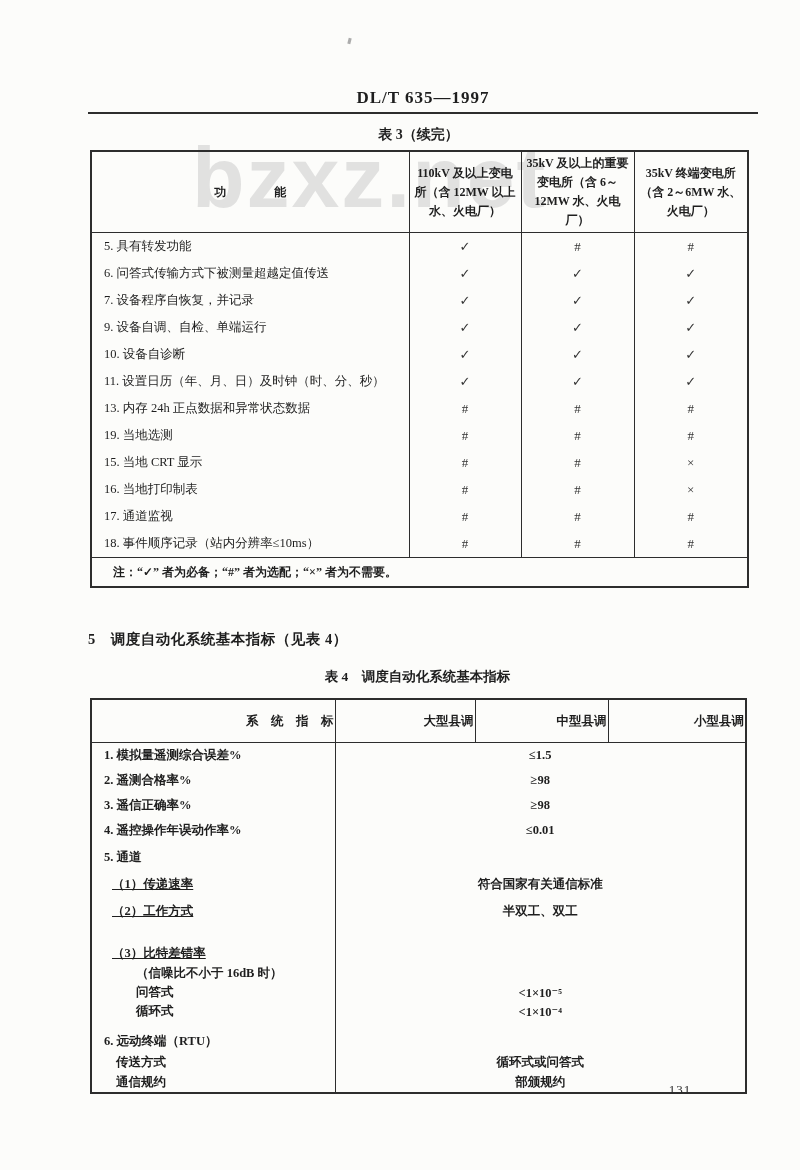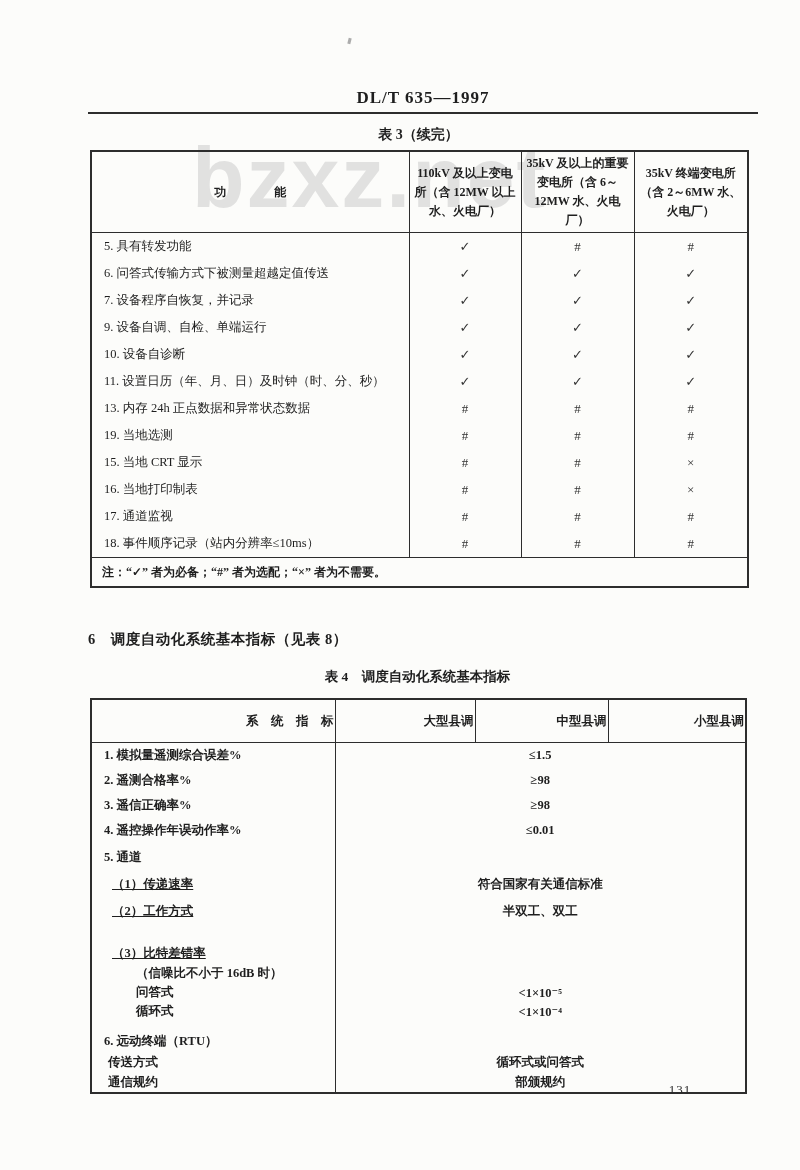--- a/index.html
+++ b/index.html
@@ -46,21 +46,21 @@
   .t3 tbody td{
     border-left:1px solid #2d2d2d;height:25px;vertical-align:middle;
     font-size:12.5px;
   }
   .t3 td.lbl{
     padding-left:12px;font-weight:normal;white-space:nowrap;overflow:hidden;
   }
   .t3 td.mk{text-align:center;font-weight:normal;color:#333;font-size:13px;}
   .t3 tr.noterow td{
     border-top:1px solid #2d2d2d;border-left:none;height:26px;
-    padding-left:10px;font-size:12px;font-weight:bold;white-space:nowrap;
+    padding-left:21px;font-size:12px;font-weight:bold;white-space:nowrap;
   }
   .sec6{
     position:absolute;left:88px;top:630px;
     font-weight:bold;font-size:14.5px;letter-spacing:.5px;
   }
   .t4-title{
     position:absolute;left:90px;top:668px;width:655px;
     text-align:center;font-weight:bold;font-size:13.5px;
   }
   .t4{
@@ -75,21 +75,21 @@
     border-left:1px solid #2d2d2d;border-bottom:1px solid #2d2d2d;
     height:40px;font-size:12.5px;font-weight:bold;text-align:right;vertical-align:middle;
   }
   .t4 th:first-child{border-left:none;}
   .t4 tbody td{vertical-align:middle;font-size:12.5px;font-weight:bold;}
   .t4 td.val{border-left:1px solid #2d2d2d;text-align:center;}
   .t4 td.ilbl{white-space:nowrap;overflow:hidden;}
   .lbl0{padding-left:12px;}
   .lbl1{padding-left:20px;text-decoration:underline;}
   .lbl2{padding-left:44px;}
-  .lbl3{padding-left:16px;}
+  .lbl3{padding-left:24px;}
   tr.r-std td{height:23px;}
   tr.r-5 td{height:26px;}
   tr.r-sub td{height:25px;}
   tr.r-g3 td{height:20px;padding-top:18px;}
   tr.r-t td{height:17px;}
   tr.r-6 td{height:20px;padding-top:10px;}
   tr.r-t3 td{height:18px;}
   .page-num{
     position:absolute;left:650px;top:1082px;width:60px;text-align:center;
     font-size:13px;color:#2a2a2a;letter-spacing:1px;
@@ -193,21 +193,21 @@
           <td class="mk">#</td>
           <td class="mk">#</td>
           <td class="mk">#</td>
         </tr>
         <tr class="noterow">
           <td colspan="4">注：“✓” 者为必备；“#” 者为选配；“×” 者为不需要。</td>
         </tr>
       </tbody>
     </table>
 
-    <div class="sec6">6　调度自动化系统基本指标（见表 8）</div>
+    <div class="sec6">5　调度自动化系统基本指标（见表 4）</div>
     <div class="t4-title">表 4　调度自动化系统基本指标</div>
 
     <table class="t4">
       <colgroup>
           <col class="c-ind">
           <col class="c-a">
           <col class="c-b">
           <col class="c-c">
         </colgroup>
       <thead>

